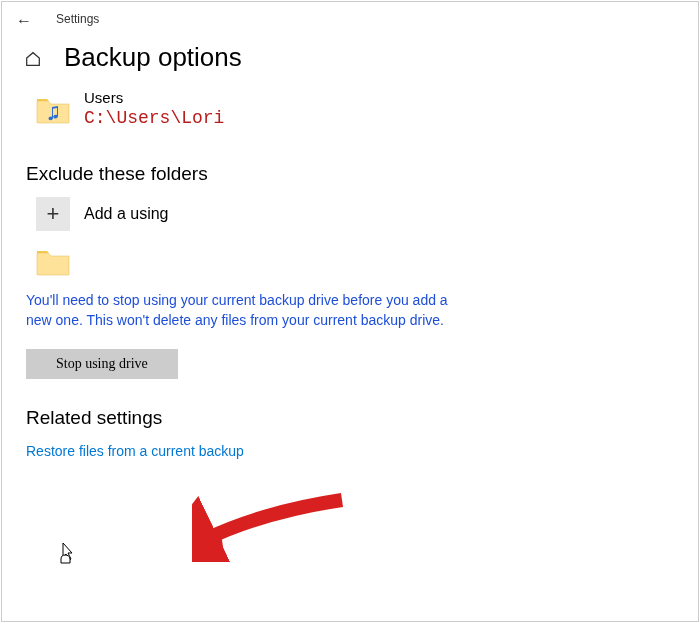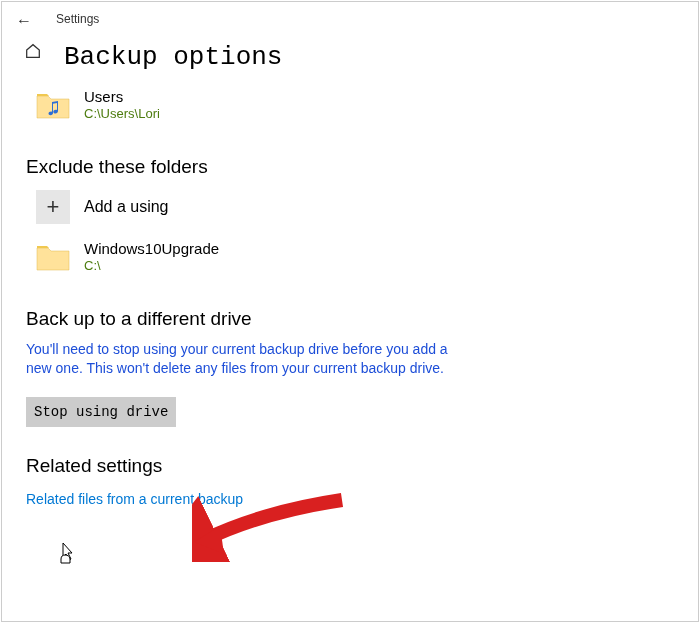--- a/index.html
+++ b/index.html
@@ -8,37 +8,37 @@
       background: #fff;
       width: 700px;
       height: 623px;
       overflow: hidden;
       position: relative;
       color: #000;
     }
     .window { border: 1px solid #ccc; width: 698px; height: 621px; margin: 1px; background: #fff; position: relative; overflow: hidden; }
     .titlebar { display: flex; align-items: center; padding: 8px 14px; font-size: 12px; color: #333; }
     .back-arrow { font-size: 16px; margin-right: 24px; cursor: pointer; color: #333; }
-    .header-row { display: flex; align-items: flex-start; padding: 6px 22px 10px 22px; font-family: Liberation Mono, monospace; }
+    .header-row { display: flex; align-items: flex-end; padding: 6px 22px 10px 22px; }
     .home-icon { width: 20px; margin-right: 20px; font-size: 17px; color: #333; }
     .page-title { font-size: 26px; font-weight: 400; color: #000; }
     .content { padding: 2px 24px 0 24px; }
     .folder-row { display: flex; align-items: center; padding: 4px 10px; margin-bottom: 10px; }
     .folder-icon {
       width: 34px; height: 30px; margin-right: 14px; position: relative;
       flex-shrink: 0;
     }
     .folder-icon svg { width: 34px; height: 30px; }
     .folder-text .name { font-size: 15px; color: #000; line-height: 1.2; }
-    .folder-text .path { font-size: 13px; color: #4d7c0f; line-height: 1.3; }
+    .folder-text .path { font-size: 18px; color: #b91c1c; line-height: 1.3; font-family: Liberation Mono, monospace; }
     .section-heading { font-size: 19px; font-weight: 400; margin-top: 29px; margin-bottom: 10px; color: #000; }
     .add-row { display: flex; align-items: center; padding: 2px 10px; margin-bottom: 10px; cursor: pointer; }
     .plus-box { width: 34px; height: 34px; background: #e6e6e6; display: flex; align-items: center; justify-content: center; margin-right: 14px; font-size: 22px; color: #333; flex-shrink: 0; }
     .body-text { font-size: 14px; color: #1d4ed8; line-height: 1.4; max-width: 430px; margin-bottom: 18px; }
-    .btn { display: inline-block; background: #ccc; border: none; padding: 7px 8px; font-size: 14px; font-family: Liberation Mono, monospace; cursor: pointer; }
+    .btn { display: inline-block; background: #ccc; border: none; padding: 7px 30px; font-size: 14px; font-family: Liberation Serif, serif; cursor: pointer; }
     .link-gray { font-size: 14px; color: #666; cursor: pointer; display: block; margin-top: 4px; }
     .link-blue { font-size: 14px; color: #0078d4; cursor: pointer; display: block; margin-top: 14px; }
     .cut-heading { font-size: 19px; font-weight: 400; margin-top: 22px; color: #000; }
     .arrow-annot { position: absolute; left: 190px; top: 490px; pointer-events: none; }
     .cursor-annot { position: absolute; left: 55px; top: 539px; pointer-events: none; }
     .watermark { position: absolute; right: 14px; bottom: 6px; font-family: Georgia, serif; font-style: italic; font-size: 18px; color: #aaa; }
   </style>
 </head>
 <body>
 
@@ -81,32 +81,27 @@
       <span>Add a using</span>
     </div>
 
     <div class="folder-row">
       <span class="folder-icon">
         <svg viewBox="0 0 34 30">
           <path d="M1 6 L12 6 L15 9 L33 9 L33 28 L1 28 Z" fill="#ffe29a" stroke="#e0b94e" stroke-width="0.5"></path>
           <path d="M1 4 L11 4 L13 6 L1 6 Z" fill="#f0c850"></path>
         </svg>
       </span>
-      <div class="folder-text">
-        <div class="name">Windows10Upgrade</div>
-        <div class="path">C:\</div>
-      </div>
     </div>
 
-    <div class="section-heading">Back up to a different drive</div>
     <div class="body-text">You'll need to stop using your current backup drive before you add a new one. This won't delete any files from your current backup drive.</div>
     <button class="btn">Stop using drive</button>
 
     <div class="section-heading" style="margin-top:28px;">Related settings</div>
-    <span class="link-blue">Related files from a current backup</span>
+    <span class="link-blue">Restore files from a current backup</span>
 
 
   </div>
 
   <svg class="arrow-annot" width="160" height="70">
     <defs>
       <marker id="ah" markerWidth="6" markerHeight="6" refX="1" refY="3" orient="auto">
         <path d="M0,0 L6,3 L0,6 Z" fill="#d92020"></path>
       </marker>
     </defs>

